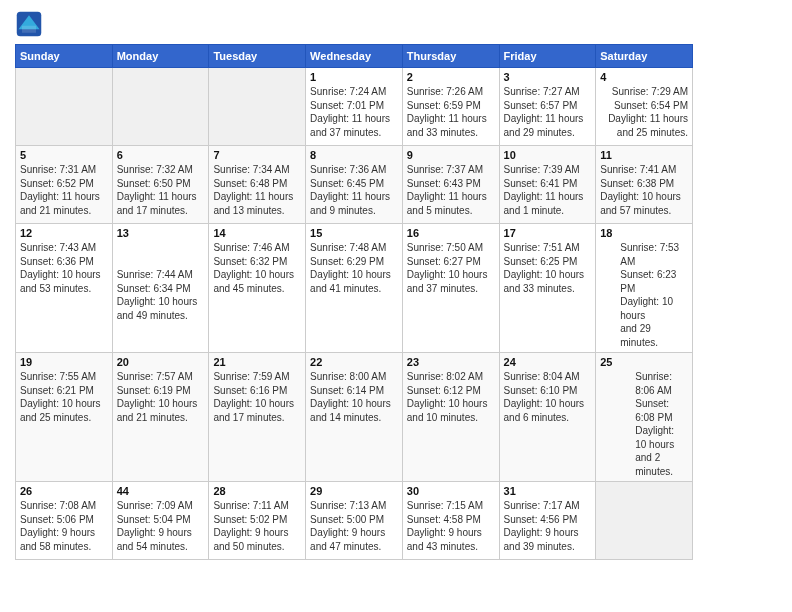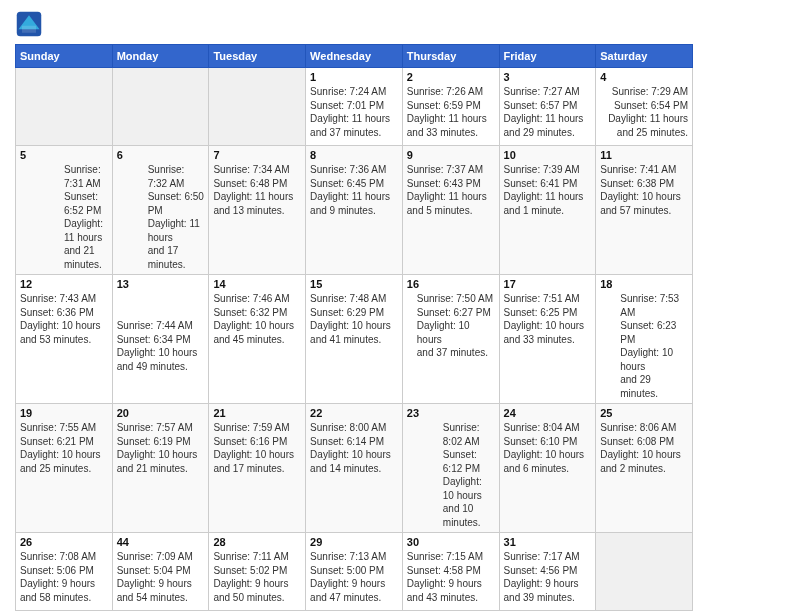--- a/index.html
+++ b/index.html
@@ -146,28 +146,28 @@
             <div class="day-num">4</div>
             <div class="day-info" style="white-space: pre-line; text-align: right;">Sunrise: 7:29 AM
 Sunset: 6:54 PM
 Daylight: 11 hours
 and 25 minutes.</div>
           </td>
         </tr>
         <tr>
           <td>
             <div class="day-num">5</div>
-            <div class="day-info" style="white-space: pre-line; margin-left: 44px;">Sunrise: 7:31 AM
+            <div class="day-info" style="white-space: pre-line;">Sunrise: 7:31 AM
 Sunset: 6:52 PM
 Daylight: 11 hours
 and 21 minutes.</div>
           </td>
           <td>
             <div class="day-num">6</div>
-            <div class="day-info" style="white-space: pre-line; margin-left: 31px;">Sunrise: 7:32 AM
+            <div class="day-info" style="white-space: pre-line;">Sunrise: 7:32 AM
 Sunset: 6:50 PM
 Daylight: 11 hours
 and 17 minutes.</div>
           </td>
           <td>
             <div class="day-num">7</div>
             <div class="day-info" style="white-space: pre-line;">Sunrise: 7:34 AM
 Sunset: 6:48 PM
 Daylight: 11 hours
 and 13 minutes.</div>
@@ -225,21 +225,21 @@
           </td>
           <td>
             <div class="day-num">15</div>
             <div class="day-info" style="white-space: pre-line;">Sunrise: 7:48 AM
 Sunset: 6:29 PM
 Daylight: 10 hours
 and 41 minutes.</div>
           </td>
           <td>
             <div class="day-num">16</div>
-            <div class="day-info" style="white-space: pre-line; margin-left: 10px;">Sunrise: 7:50 AM
+            <div class="day-info" style="white-space: pre-line;">Sunrise: 7:50 AM
 Sunset: 6:27 PM
 Daylight: 10 hours
 and 37 minutes.</div>
           </td>
           <td>
             <div class="day-num">17</div>
             <div class="day-info" style="white-space: pre-line;">Sunrise: 7:51 AM
 Sunset: 6:25 PM
 Daylight: 10 hours
 and 33 minutes.</div>
@@ -276,35 +276,35 @@
           </td>
           <td>
             <div class="day-num">22</div>
             <div class="day-info" style="white-space: pre-line;">Sunrise: 8:00 AM
 Sunset: 6:14 PM
 Daylight: 10 hours
 and 14 minutes.</div>
           </td>
           <td>
             <div class="day-num">23</div>
-            <div class="day-info" style="white-space: pre-line; margin-left: 36px;">Sunrise: 8:02 AM
+            <div class="day-info" style="white-space: pre-line;">Sunrise: 8:02 AM
 Sunset: 6:12 PM
 Daylight: 10 hours
 and 10 minutes.</div>
           </td>
           <td>
             <div class="day-num">24</div>
             <div class="day-info" style="white-space: pre-line;">Sunrise: 8:04 AM
 Sunset: 6:10 PM
 Daylight: 10 hours
 and 6 minutes.</div>
           </td>
           <td>
             <div class="day-num">25</div>
-            <div class="day-info" style="white-space: pre-line;">Sunrise: 8:06 AM
+            <div class="day-info" style="white-space: pre-line; margin-left: 35px;">Sunrise: 8:06 AM
 Sunset: 6:08 PM
 Daylight: 10 hours
 and 2 minutes.</div>
           </td>
         </tr>
         <tr>
           <td>
             <div class="day-num">26</div>
             <div class="day-info" style="white-space: pre-line;">Sunrise: 7:08 AM
 Sunset: 5:06 PM

